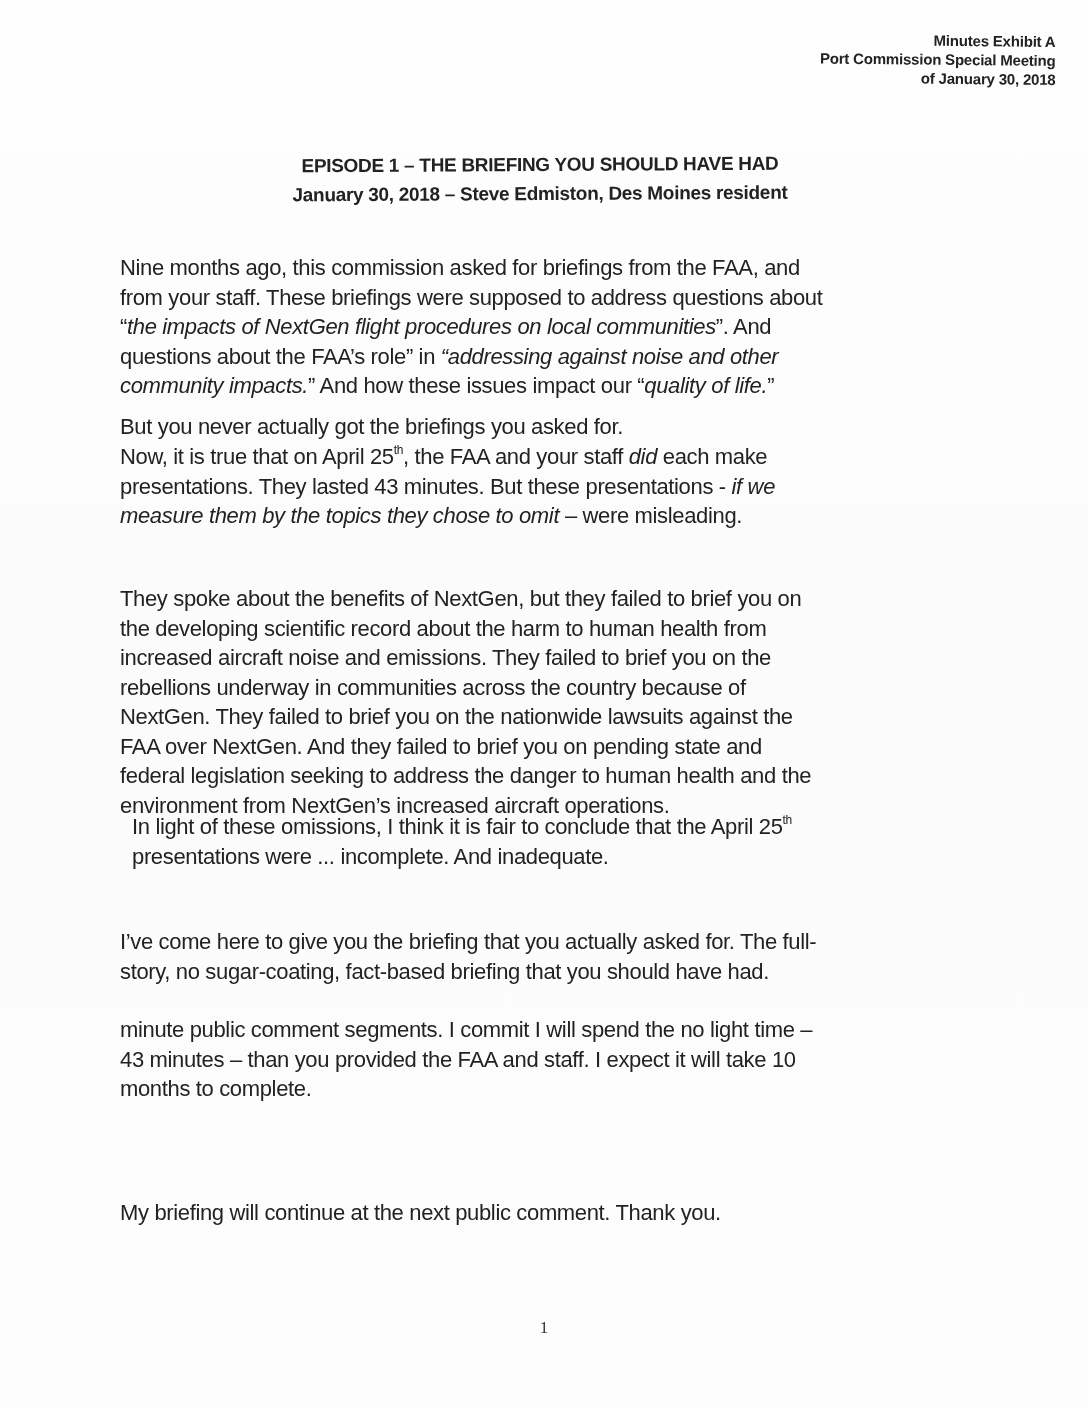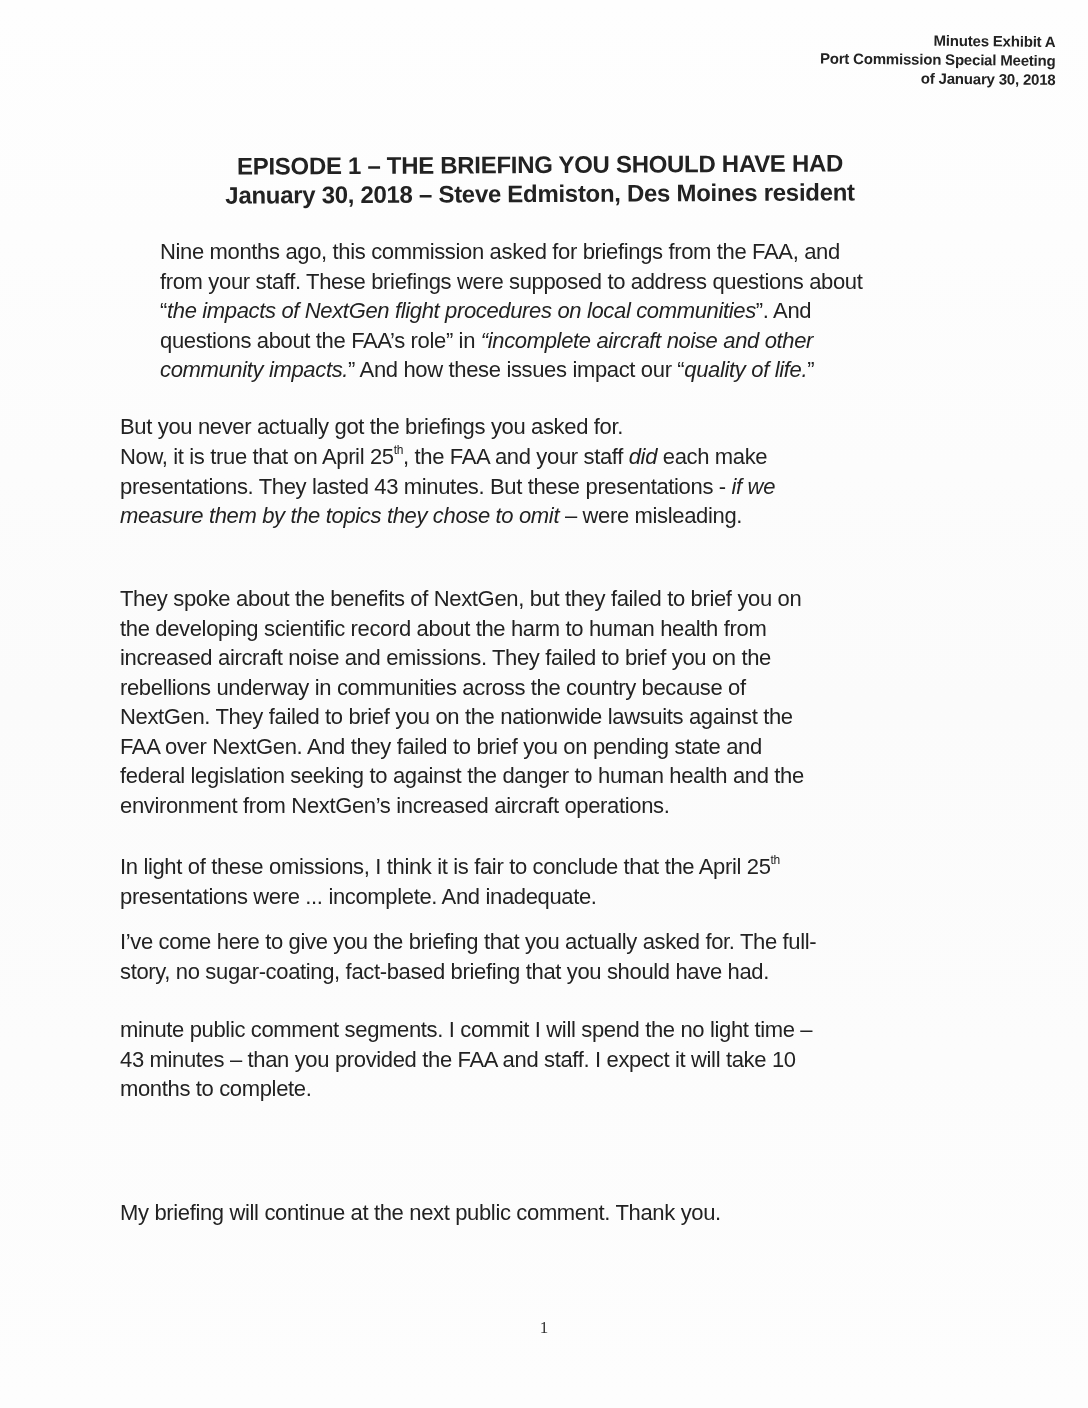--- a/index.html
+++ b/index.html
@@ -30,21 +30,21 @@
       letter-spacing: -0.2px;
     }
     .exhibit div { transform: rotate(0.6deg); transform-origin: right center; }
     .title-block {
       position: absolute;
       left: 110px;
       top: 150px;
       width: 860px;
       text-align: center;
       font-weight: bold;
-      font-size: 24px;
+      font-size: 19px;
       line-height: 29px;
       color: #222;
       letter-spacing: -0.3px;
     }
     .title-block div { transform: rotate(-0.3deg); }
     .para {
       position: absolute;
       left: 120px;
       width: 860px;
       font-size: 22px;
@@ -75,50 +75,50 @@
     <div>Minutes Exhibit A</div>
     <div>Port Commission Special Meeting</div>
     <div>of January 30, 2018</div>
   </div>
 
   <div class="title-block">
     <div>EPISODE 1 – THE BRIEFING YOU SHOULD HAVE HAD</div>
     <div>January 30, 2018 – Steve Edmiston, Des Moines resident</div>
   </div>
 
-  <div class="para" style="top:237px;margin-left:40px;">
+  <div class="para" style="top:253px;">
     <span class="line">Nine months ago, this commission asked for briefings from the FAA, and</span>
     <span class="line">from your staff. These briefings were supposed to address questions about</span>
     <span class="line"><span>“</span><i>the impacts of NextGen flight procedures on local communities</i><span>”. And</span></span>
-    <span class="line"><span>questions about the FAA’s role” in </span><i>“incomplete aircraft noise and other</i></span>
+    <span class="line"><span>questions about the FAA’s role” in </span><i>“addressing against noise and other</i></span>
     <span class="line"><i>community impacts.</i><span>” And how these issues impact our “</span><i>quality of life.</i><span>”</span></span>
   </div>
 
   <div class="para" style="top:412px;">
     <span class="line">But you never actually got the briefings you asked for.</span>
   </div>
 
   <div class="para" style="top:442px;">
     <span class="line"><span>Now, it is true that on April 25</span><sup>th</sup><span>, the FAA and your staff </span><i>did</i><span> each make</span></span>
     <span class="line"><span>presentations. They lasted 43 minutes. But these presentations - </span><i>if we</i></span>
     <span class="line"><i>measure them by the topics they chose to omit</i><span> – were misleading.</span></span>
   </div>
 
   <div class="para" style="top:584px;">
     <span class="line">They spoke about the benefits of NextGen, but they failed to brief you on</span>
     <span class="line">the developing scientific record about the harm to human health from</span>
     <span class="line">increased aircraft noise and emissions. They failed to brief you on the</span>
     <span class="line">rebellions underway in communities across the country because of</span>
     <span class="line">NextGen. They failed to brief you on the nationwide lawsuits against the</span>
     <span class="line">FAA over NextGen. And they failed to brief you on pending state and</span>
-    <span class="line">federal legislation seeking to against the danger to human health and the</span>
+    <span class="line">federal legislation seeking to address the danger to human health and the</span>
     <span class="line">environment from NextGen’s increased aircraft operations.</span>
   </div>
 
-  <div class="para" style="top:852px;">
+  <div class="para" style="top:812px;margin-left:12px;">
     <span class="line"><span>In light of these omissions, I think it is fair to conclude that the April 25</span><sup>th</sup></span>
     <span class="line">presentations were ... incomplete. And inadequate.</span>
   </div>
 
   <div class="para" style="top:927px;">
     <span class="line">I’ve come here to give you the briefing that you actually asked for. The full-</span>
     <span class="line">story, no sugar-coating, fact-based briefing that you should have had.</span>
   </div>
 
   <div class="para" style="top:1015px;">

